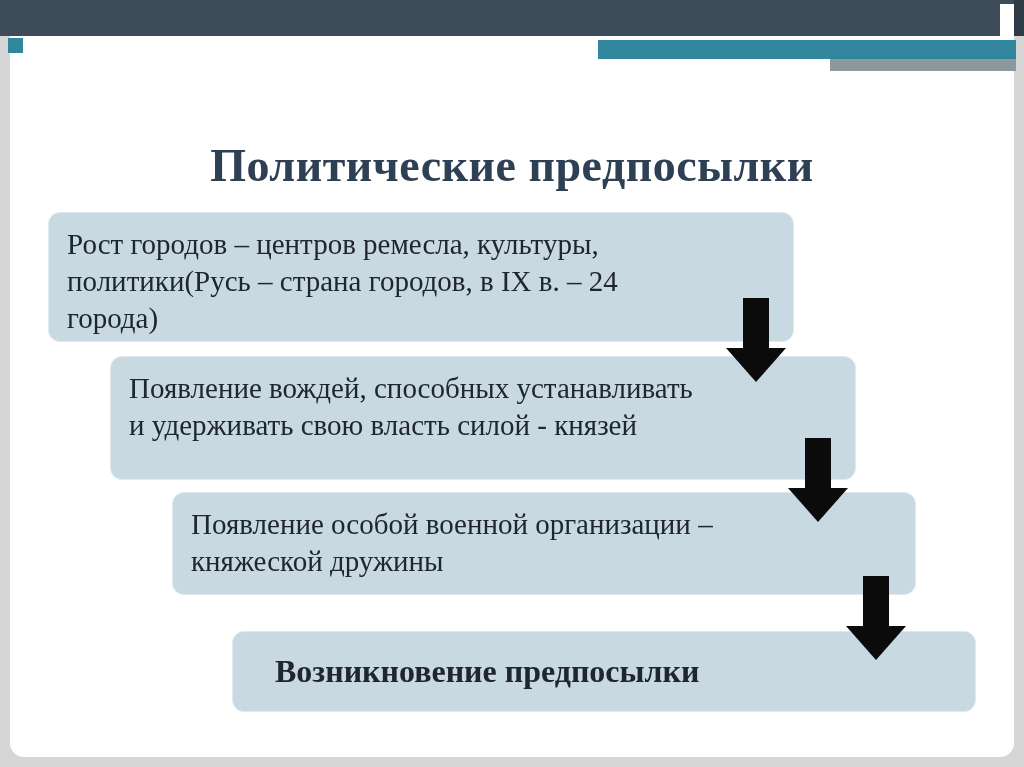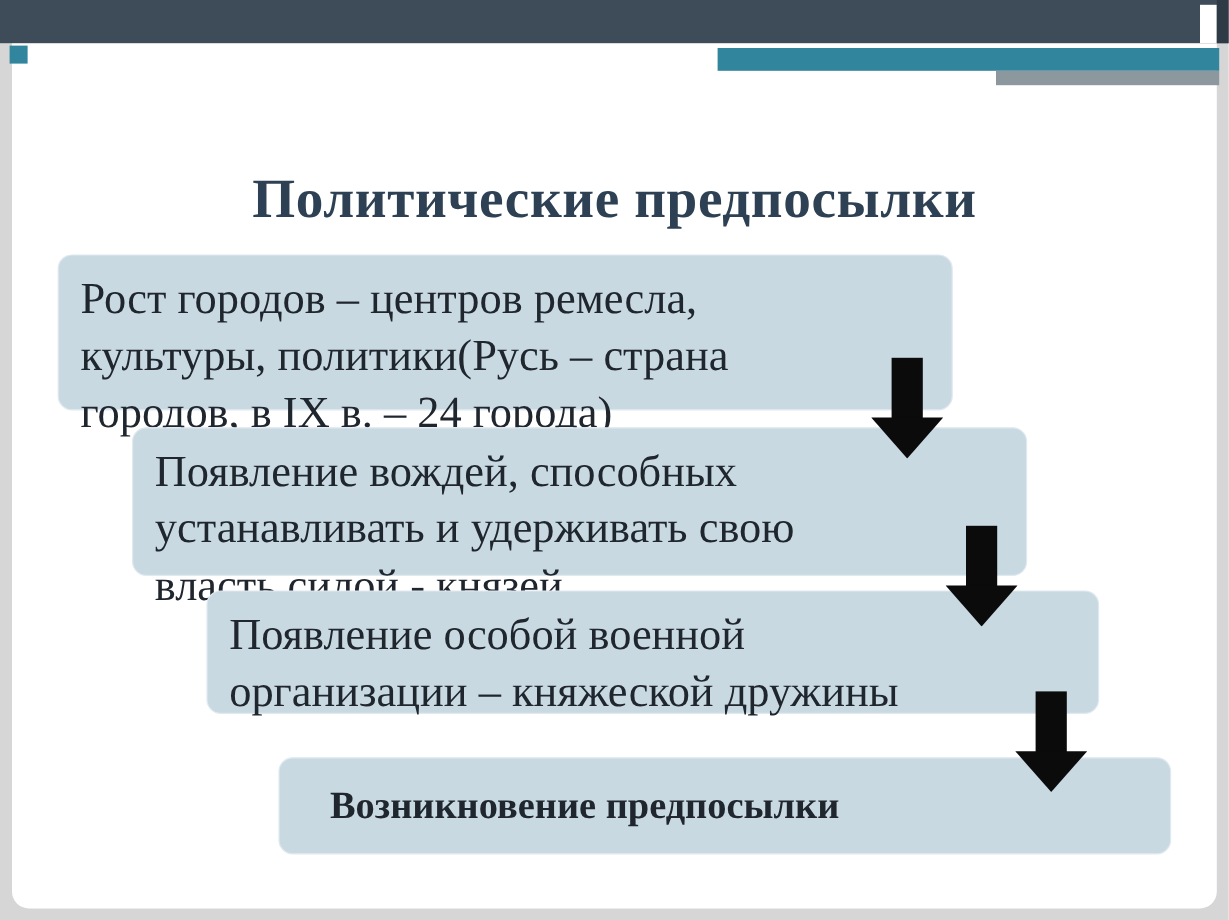--- a/index.html
+++ b/index.html
@@ -89,21 +89,21 @@
     color: #2e4154;
     letter-spacing: 0.5px;
     z-index: 2;
   }
   .step-box {
     position: absolute;
     background: #c8d9e2;
     border: 1px solid #dfe9ee;
     border-radius: 12px;
     color: #20262e;
-    font-size: 37px;
+    font-size: 29px;
     line-height: 1.28;
     box-sizing: border-box;
     padding: 13px 20px 13px 18px;
     z-index: 1;
   }
   .step-1 { left: 48px;  top: 212px; width: 746px; height: 130px; }
   .step-2 { left: 110px; top: 356px; width: 746px; height: 124px; }
   .step-3 { left: 172px; top: 492px; width: 744px; height: 103px; }
   .step-4 {
     left: 232px; top: 631px; width: 744px; height: 81px;

